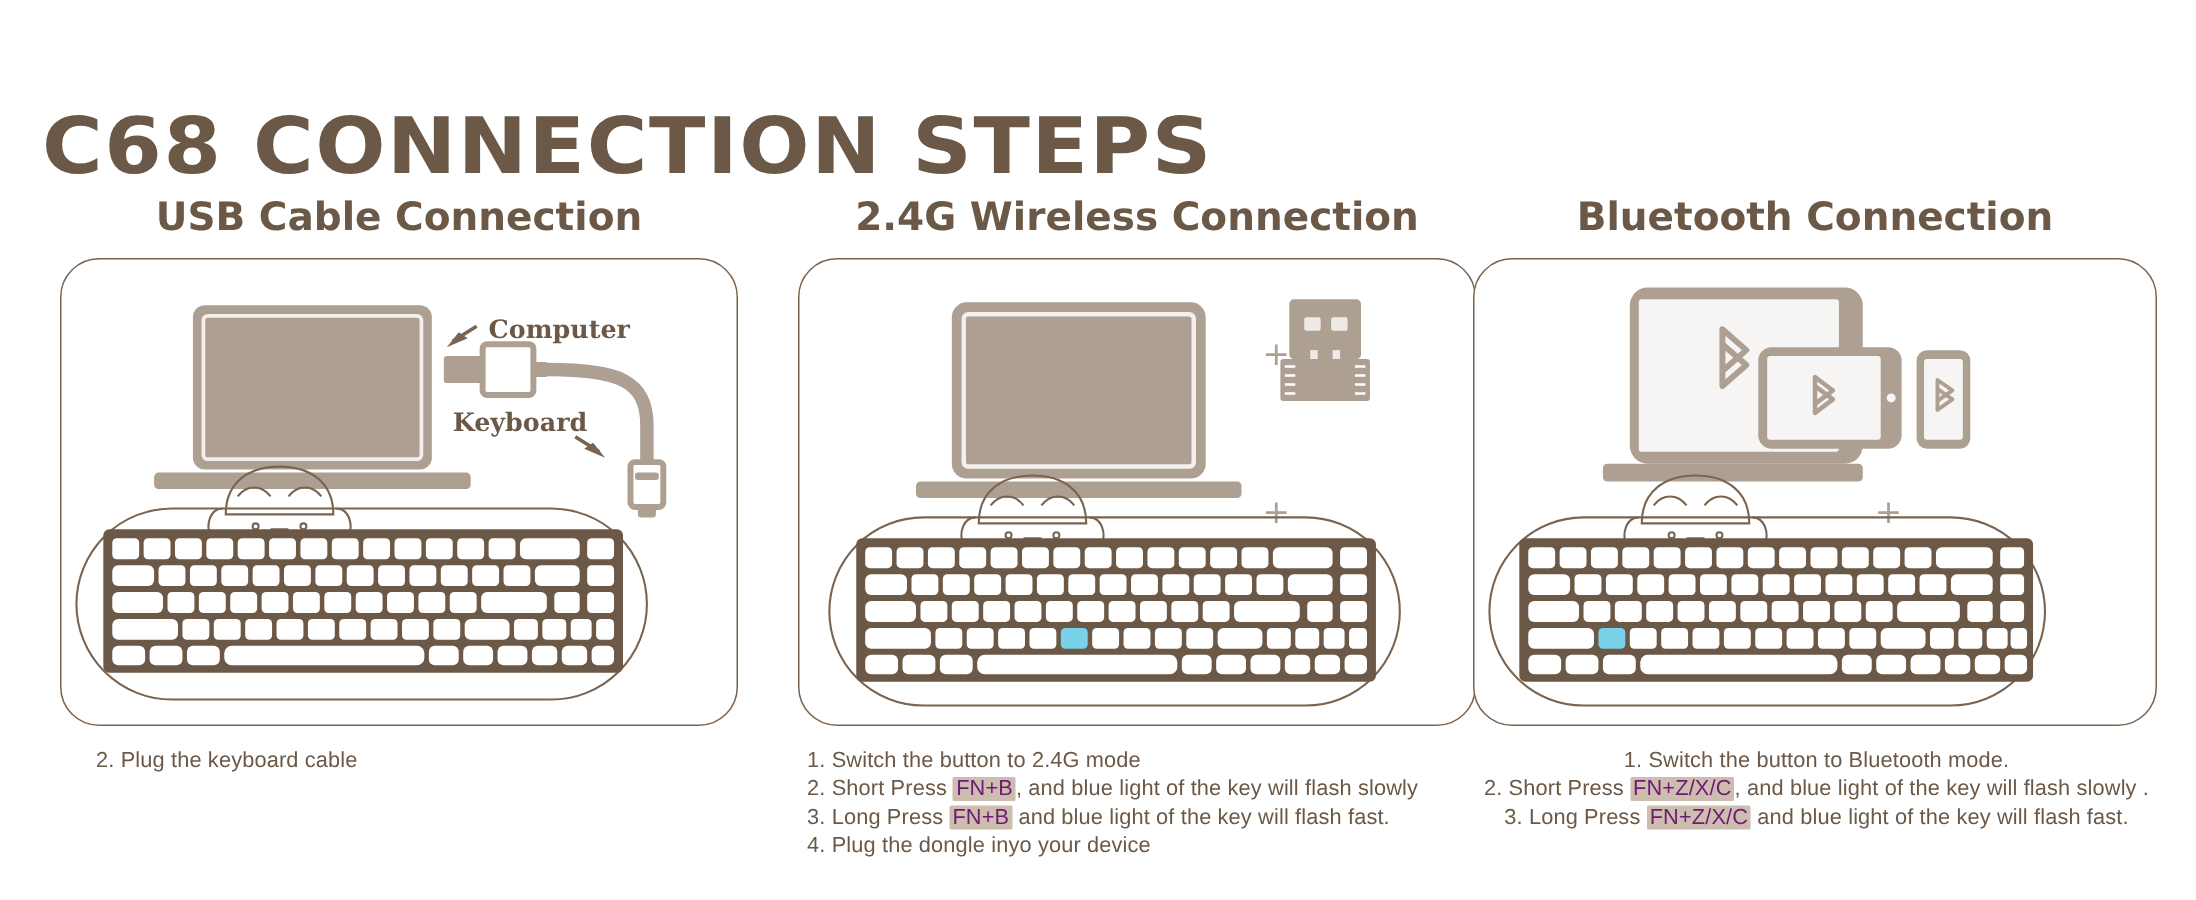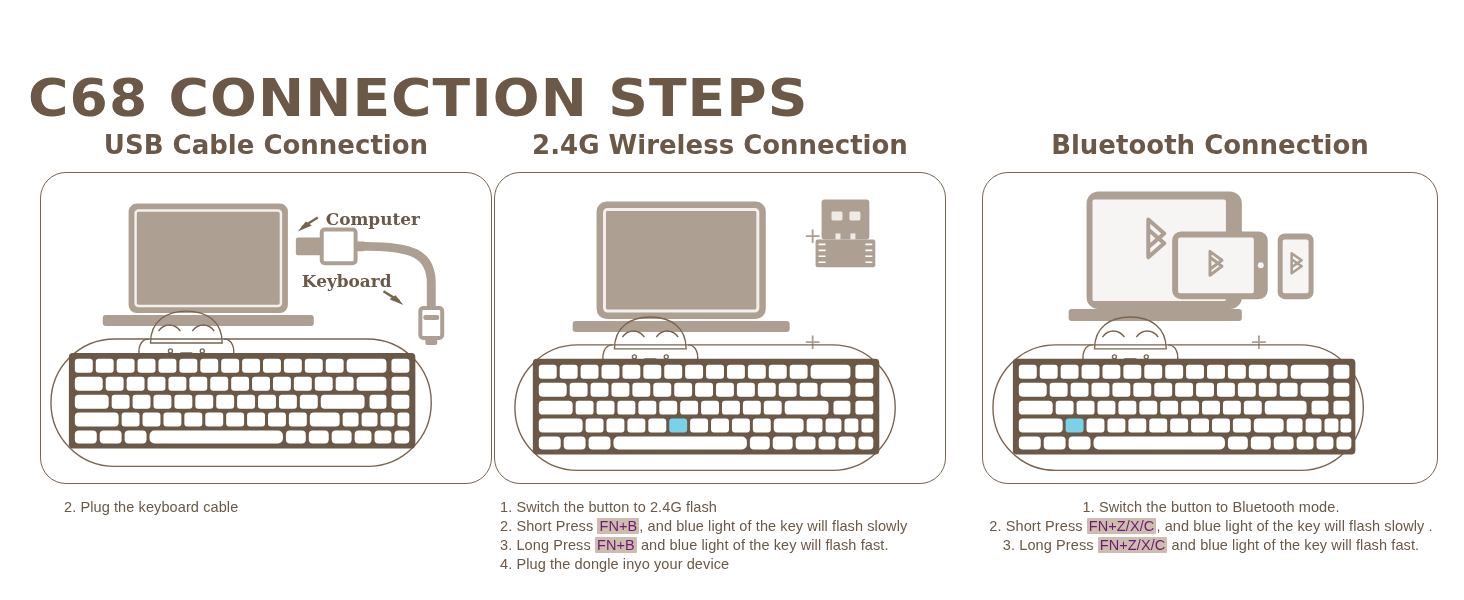--- a/index.html
+++ b/index.html
@@ -15,21 +15,21 @@
     position:absolute;left:28px;top:68px;
     font-family:"DejaVu Sans",sans-serif;
     font-weight:bold;font-size:52px;letter-spacing:1px;
     color:#6b5846;white-space:nowrap;
     transform:scaleX(1.06);transform-origin:left center;
   }
 
   
   .col{position:absolute;top:130px;}
   .col-0{left:28px;width:452px;padding-left:12px;}
-  .col-1{left:494px;width:452px;}
+  .col-1{left:532px;width:452px;}
   .col-2{left:982px;width:456px;}
 
   .col-title{
     font-family:"DejaVu Sans",sans-serif;
     font-weight:bold;font-size:26px;color:#6b5846;
     text-align:center;height:36px;line-height:30px;white-space:nowrap;
   }
 
   .panel{
     position:relative;margin-top:6px;height:310px;
@@ -316,21 +316,21 @@
               <rect x="365" y="264" width="15" height="13" rx="4"></rect>
           </g>
 
           <rect x="175" y="246" width="18" height="14" rx="3" fill="#7ad2e8"></rect>
         </g>
       </svg>
     </div>
     <div class="steps">
       <div class="step">
         <span>1.</span>
-        <span>Switch the button to 2.4G flash</span>
+        <span>Switch the button to 2.4G mode</span>
       </div>
       <div class="step">
         <span>2.</span>
         <span>Short Press </span><span class="kbd">FN+B</span><span>, and blue light of the key will flash slowly</span>
       </div>
       <div class="step">
         <span>3.</span>
         <span>Long Press </span><span class="kbd">FN+B</span><span> and blue light of the key will flash fast.</span>
       </div>
       <div class="step">

